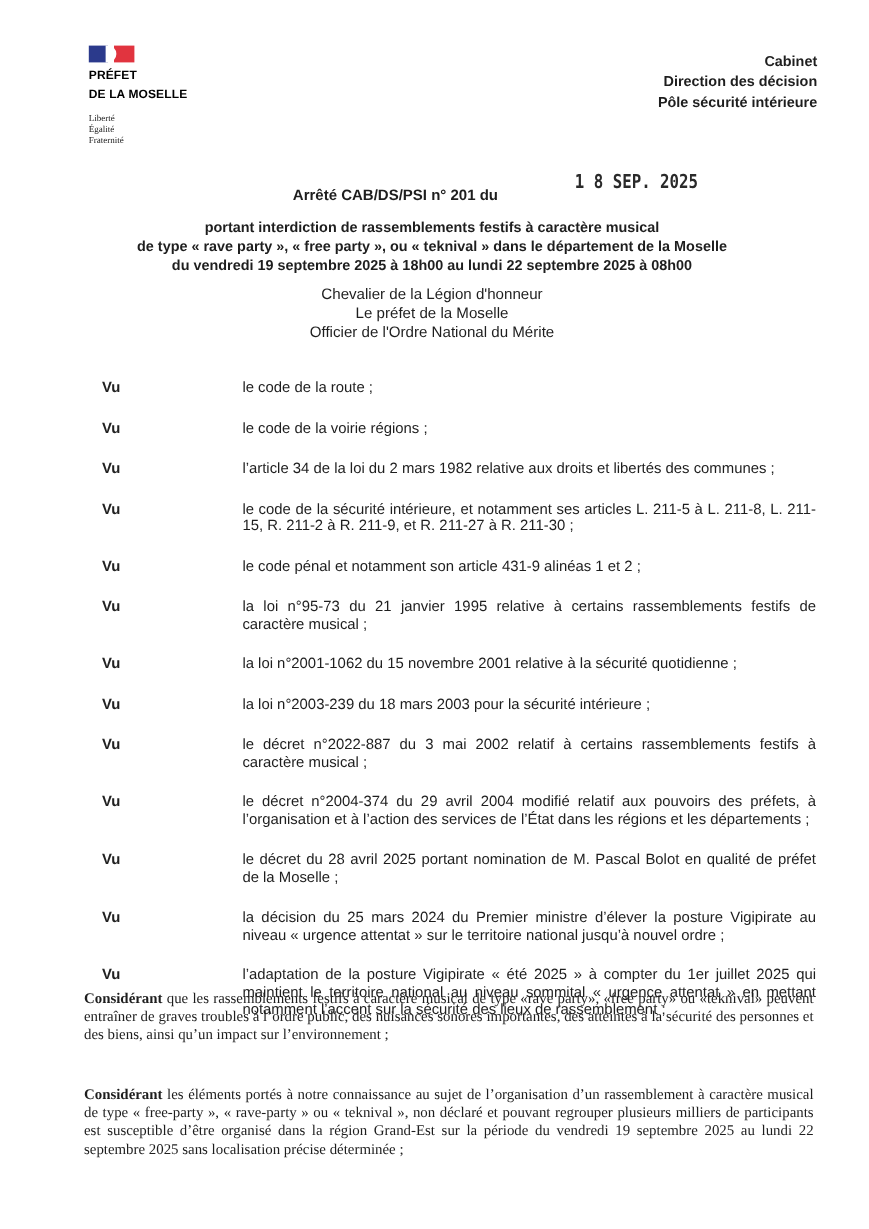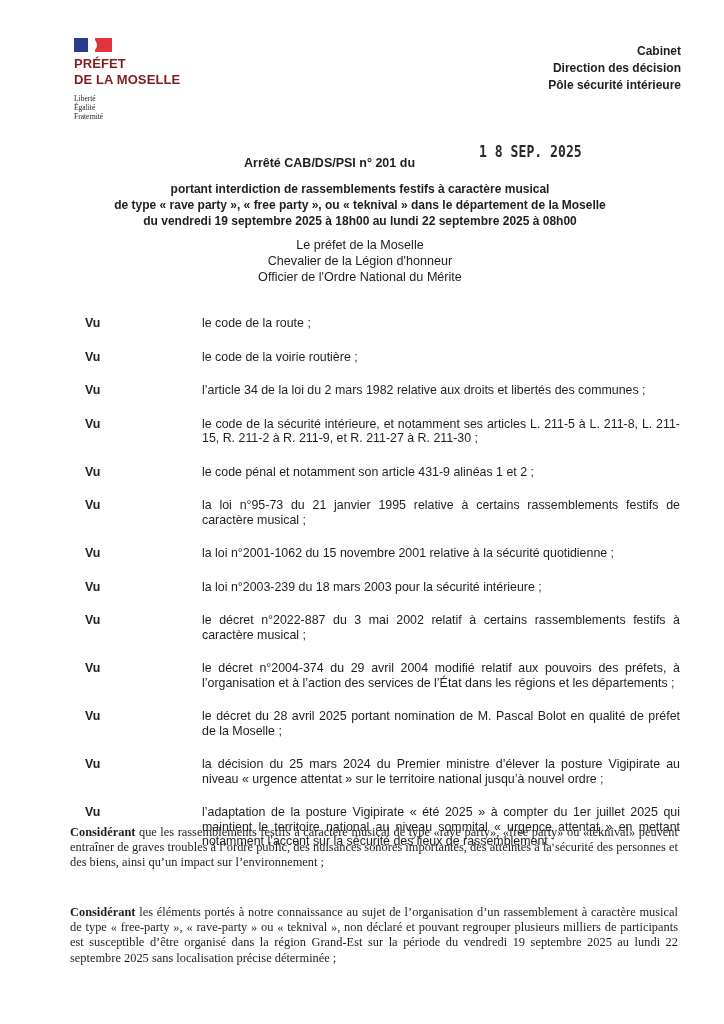--- a/index.html
+++ b/index.html
@@ -6,21 +6,21 @@
     body {
       width: 724px; height: 1024px; position: relative; overflow: hidden;
       font-family: "Liberation Sans", "DejaVu Sans", sans-serif;
       color: #1e1e1e;
     }
     .logo { position: absolute; left: 74px; top: 38px; }
     .flag { position: relative; width: 38px; height: 14px; }
     .flag .blue { position: absolute; left: 0; top: 0; width: 16px; height: 14px; background: #2b3a8c; }
     .flag .red { position: absolute; left: 21px; top: 0; width: 17px; height: 14px; background: #e1343f; }
     .flag .white { position: absolute; left: 14px; top: 0; width: 9px; height: 14px; background: #ffffff; border-radius: 0 7px 7px 0; }
-    .logo-title { margin-top: 4px; font-weight: bold; font-size: 13px; line-height: 16px; letter-spacing: 0.1px; color: #7f1d1d; }
+    .logo-title { margin-top: 4px; font-weight: bold; font-size: 10px; line-height: 16px; letter-spacing: 0.1px; color: #000000; }
     .motto { margin-top: 6px; font-family: "Liberation Serif", "DejaVu Serif", serif; font-size: 7.5px; line-height: 9px; color: #222; }
 
     .service { position: absolute; right: 43px; top: 43px; text-align: right; font-weight: bold; font-size: 12px; line-height: 17px; }
 
     .arrete { position: absolute; left: 244px; top: 156px; font-weight: bold; font-size: 12.5px; }
     .stamp { position: absolute; left: 479px; top: 142px; font-family: "DejaVu Sans Mono", "Liberation Mono", monospace; font-weight: bold; font-size: 16px; letter-spacing: 0px; color: #2a2a2a; transform: scaleX(0.82); transform-origin: left top; }
 
     .subject { position: absolute; left: 60px; width: 600px; top: 181px; text-align: center; font-weight: bold; font-size: 12px; line-height: 16px; }
     .prefect { position: absolute; left: 60px; width: 600px; top: 237px; text-align: center; font-size: 12.6px; line-height: 16px; }
 
@@ -64,34 +64,34 @@
 <div class="arrete">Arrêté CAB/DS/PSI n° 201 du</div>
 <div class="stamp">1 8 SEP. 2025</div>
 
 <div class="subject">
   <div>portant interdiction de rassemblements festifs à caractère musical</div>
   <div>de type « rave party », « free party », ou « teknival » dans le département de la Moselle</div>
   <div>du vendredi 19 septembre 2025 à 18h00 au lundi 22 septembre 2025 à 08h00</div>
 </div>
 
 <div class="prefect">
+  <div>Chevalier de la Légion d'honneur</div>
   <div>Le préfet de la Moselle</div>
-  <div>Chevalier de la Légion d'honneur</div>
   <div>Officier de l'Ordre National du Mérite</div>
 </div>
 
 <div class="vu-list">
   <div class="vu">
       <span class="k">Vu</span>
       <span class="t">le code de la route ;</span>
     </div>
   <div class="gap"></div>
   <div class="vu">
       <span class="k">Vu</span>
-      <span class="t">le code de la voirie routière ;</span>
+      <span class="t">le code de la voirie régions ;</span>
     </div>
   <div class="gap"></div>
   <div class="vu">
       <span class="k">Vu</span>
       <span class="t">l’article 34 de la loi du 2 mars 1982 relative aux droits et libertés des communes ;</span>
     </div>
   <div class="gap"></div>
   <div class="vu">
       <span class="k">Vu</span>
       <span class="t">le code de la sécurité intérieure, et notamment ses articles L. 211-5 à L. 211-8, L. 211-15, R. 211-2 à R. 211-9, et R. 211-27 à R. 211-30 ;</span>

